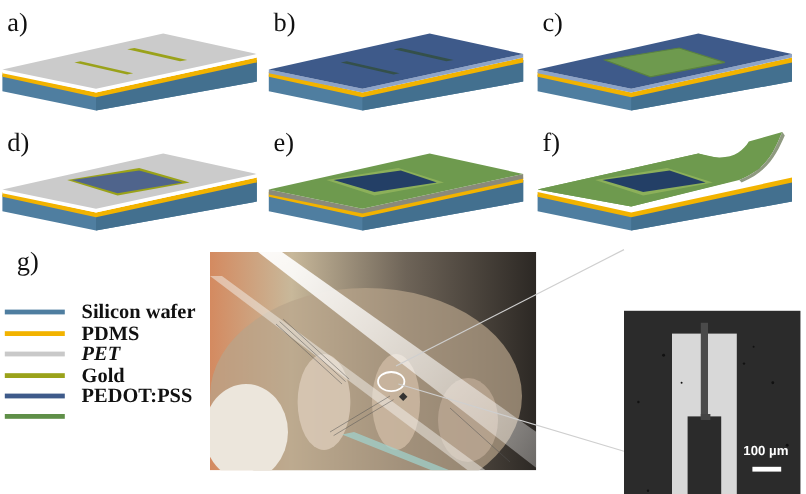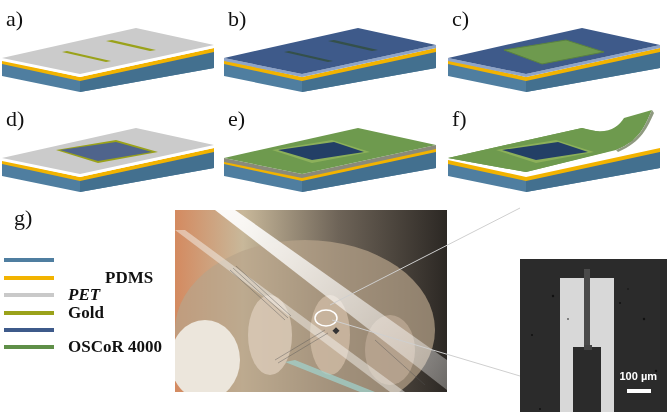--- a/index.html
+++ b/index.html
@@ -95,39 +95,40 @@
     <polygon points="50,50 110,40 148,52 90,63" fill="#8cb05a"></polygon>
     <polygon points="56,50 112,42 142,52 90,60" fill="#233f66"></polygon>
   </svg>
   <span class="plabel">f)</span>
 </div>
 
 <div class="legend">
   <span class="plabel">g)</span>
   <div class="leg-item" style="top:47px;">
     <div class="leg-line" style="background:#4f7ea0;"></div>
+    <span class="leg-text">Silicon wafer</span>
   </div>
-  <div class="leg-item" style="top:65px;gap:37px;">
+  <div class="leg-item" style="top:65px;">
     <div class="leg-line" style="background:#f2b300;"></div>
     <span class="leg-text">PDMS</span>
   </div>
   <div class="leg-item" style="top:82px;font-style:italic;">
     <div class="leg-line" style="background:#c9c9c9;"></div>
     <span class="leg-text">PET</span>
   </div>
   <div class="leg-item" style="top:100px;justify-content:flex-end;">
     <div class="leg-line" style="background:#9aa21a;"></div>
     <span class="leg-text">Gold</span>
   </div>
   <div class="leg-item" style="top:117px;">
     <div class="leg-line" style="background:#3e5a8a;"></div>
+    <span class="leg-text">PEDOT:PSS</span>
   </div>
   <div class="leg-item" style="top:134px;">
     <div class="leg-line" style="background:#5f8f48;"></div>
-    <span class="leg-text">OSCoR 4000</span>
   </div>
 </div>
 
 <div class="photo">
   <svg width="272" height="182" viewBox="0 0 272 182">
     <defs>
       <linearGradient id="bg" x1="0" y1="0" x2="1" y2="0">
         <stop offset="0" stop-color="#d48a60"></stop>
         <stop offset="0.25" stop-color="#c8b89a"></stop>
         <stop offset="0.6" stop-color="#6e6458"></stop>

